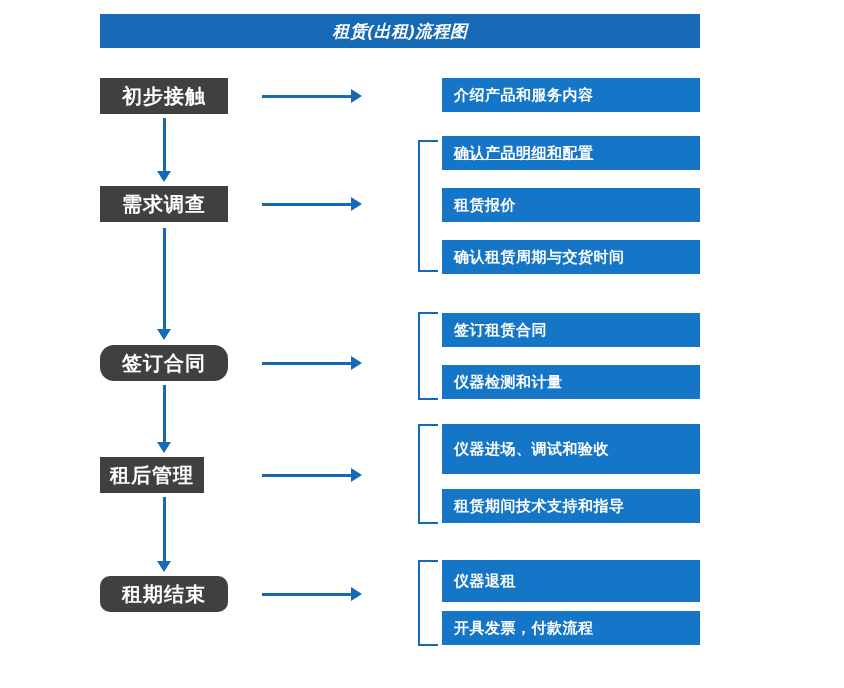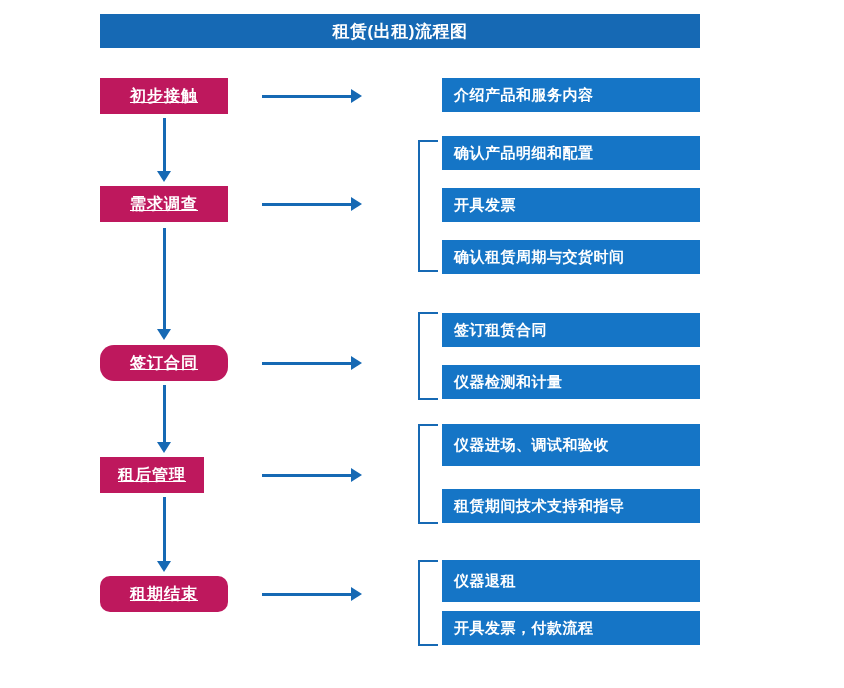--- a/index.html
+++ b/index.html
@@ -24,32 +24,32 @@
     width: 600px;
     height: 34px;
     background: #1669b4;
     color: #ffffff;
     font-size: 17px;
     font-weight: bold;
     display: flex;
     align-items: center;
     justify-content: center;
     letter-spacing: 0.5px;
+    font-style: italic;
   }
   .stage-box {
     position: absolute;
-    background: #be185d;
+    background: #404040;
     color: #ffffff;
-    font-size: 16px;
+    font-size: 20px;
     font-weight: bold;
     display: flex;
     align-items: center;
     justify-content: center;
     letter-spacing: 1px;
-    text-decoration: underline;
   }
   .task-box {
     position: absolute;
     background: #1575c6;
     color: #ffffff;
     font-size: 15px;
     font-weight: bold;
     display: flex;
     align-items: center;
     padding-left: 12px;
@@ -169,26 +169,26 @@
     <div class="head" style="left:89px;"></div>
   </div>
 
   <div class="bracket" style="left:418px; top:140px; width:20px; height:132px;"></div>
   <div class="bracket" style="left:418px; top:312px; width:20px; height:88px;"></div>
   <div class="bracket" style="left:418px; top:424px; width:20px; height:100px;"></div>
   <div class="bracket" style="left:418px; top:560px; width:20px; height:86px;"></div>
 
   <div class="task-box" style="left:442px; top:78px; width:258px; height:34px;">介绍产品和服务内容</div>
 
-  <div class="task-box" style="left:442px; top:136px; width:258px; height:34px;">确认产品明细和配置</div>
-  <div class="task-box" style="left:442px; top:188px; width:258px; height:34px;">开具发票</div>
+  <div class="task-box" style="left:442px; top:136px; width:258px; height:34px;text-decoration:underline;">确认产品明细和配置</div>
+  <div class="task-box" style="left:442px; top:188px; width:258px; height:34px;">租赁报价</div>
   <div class="task-box" style="left:442px; top:240px; width:258px; height:34px;">确认租赁周期与交货时间</div>
 
   <div class="task-box" style="left:442px; top:313px; width:258px; height:34px;">签订租赁合同</div>
   <div class="task-box" style="left:442px; top:365px; width:258px; height:34px;">仪器检测和计量</div>
 
-  <div class="task-box" style="left:442px; top:424px; width:258px; height:42px;">仪器进场、调试和验收</div>
+  <div class="task-box" style="left:442px; top:424px; width:258px; height:50px;">仪器进场、调试和验收</div>
   <div class="task-box" style="left:442px; top:489px; width:258px; height:34px;">租赁期间技术支持和指导</div>
 
   <div class="task-box" style="left:442px; top:560px; width:258px; height:42px;">仪器退租</div>
   <div class="task-box" style="left:442px; top:611px; width:258px; height:34px;">开具发票，付款流程</div>
 
 </div>
 
 </body></html>

